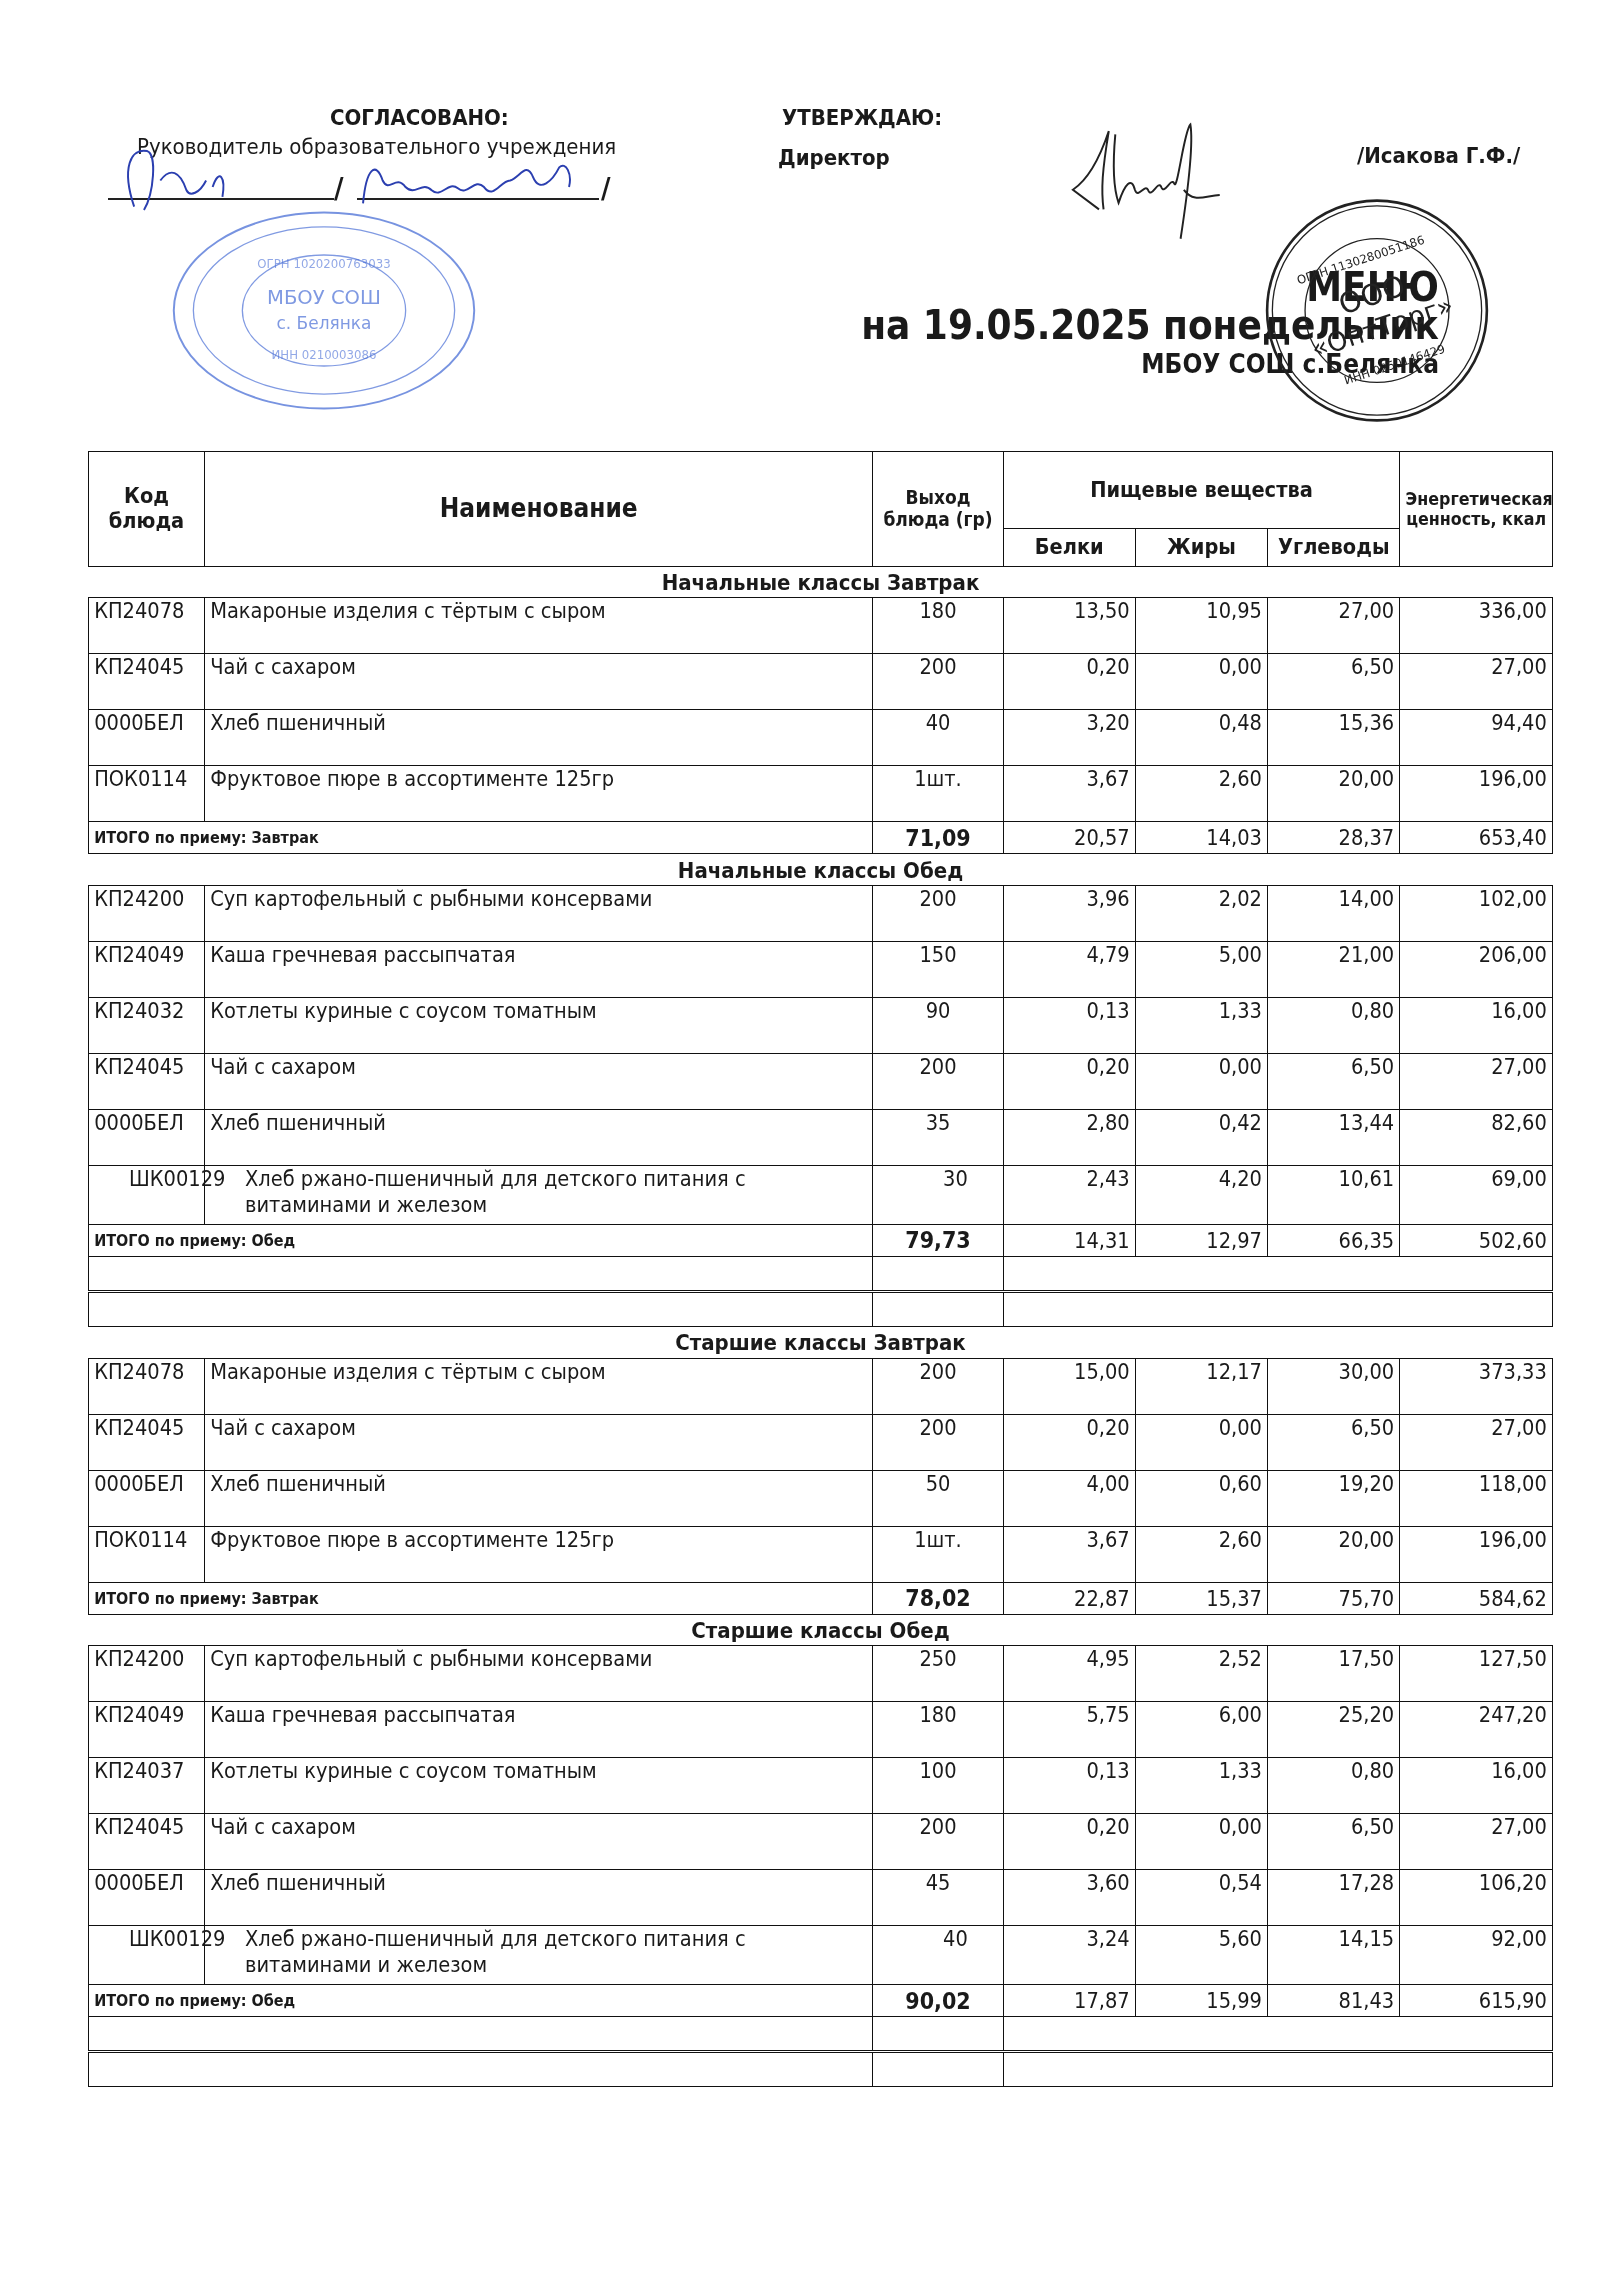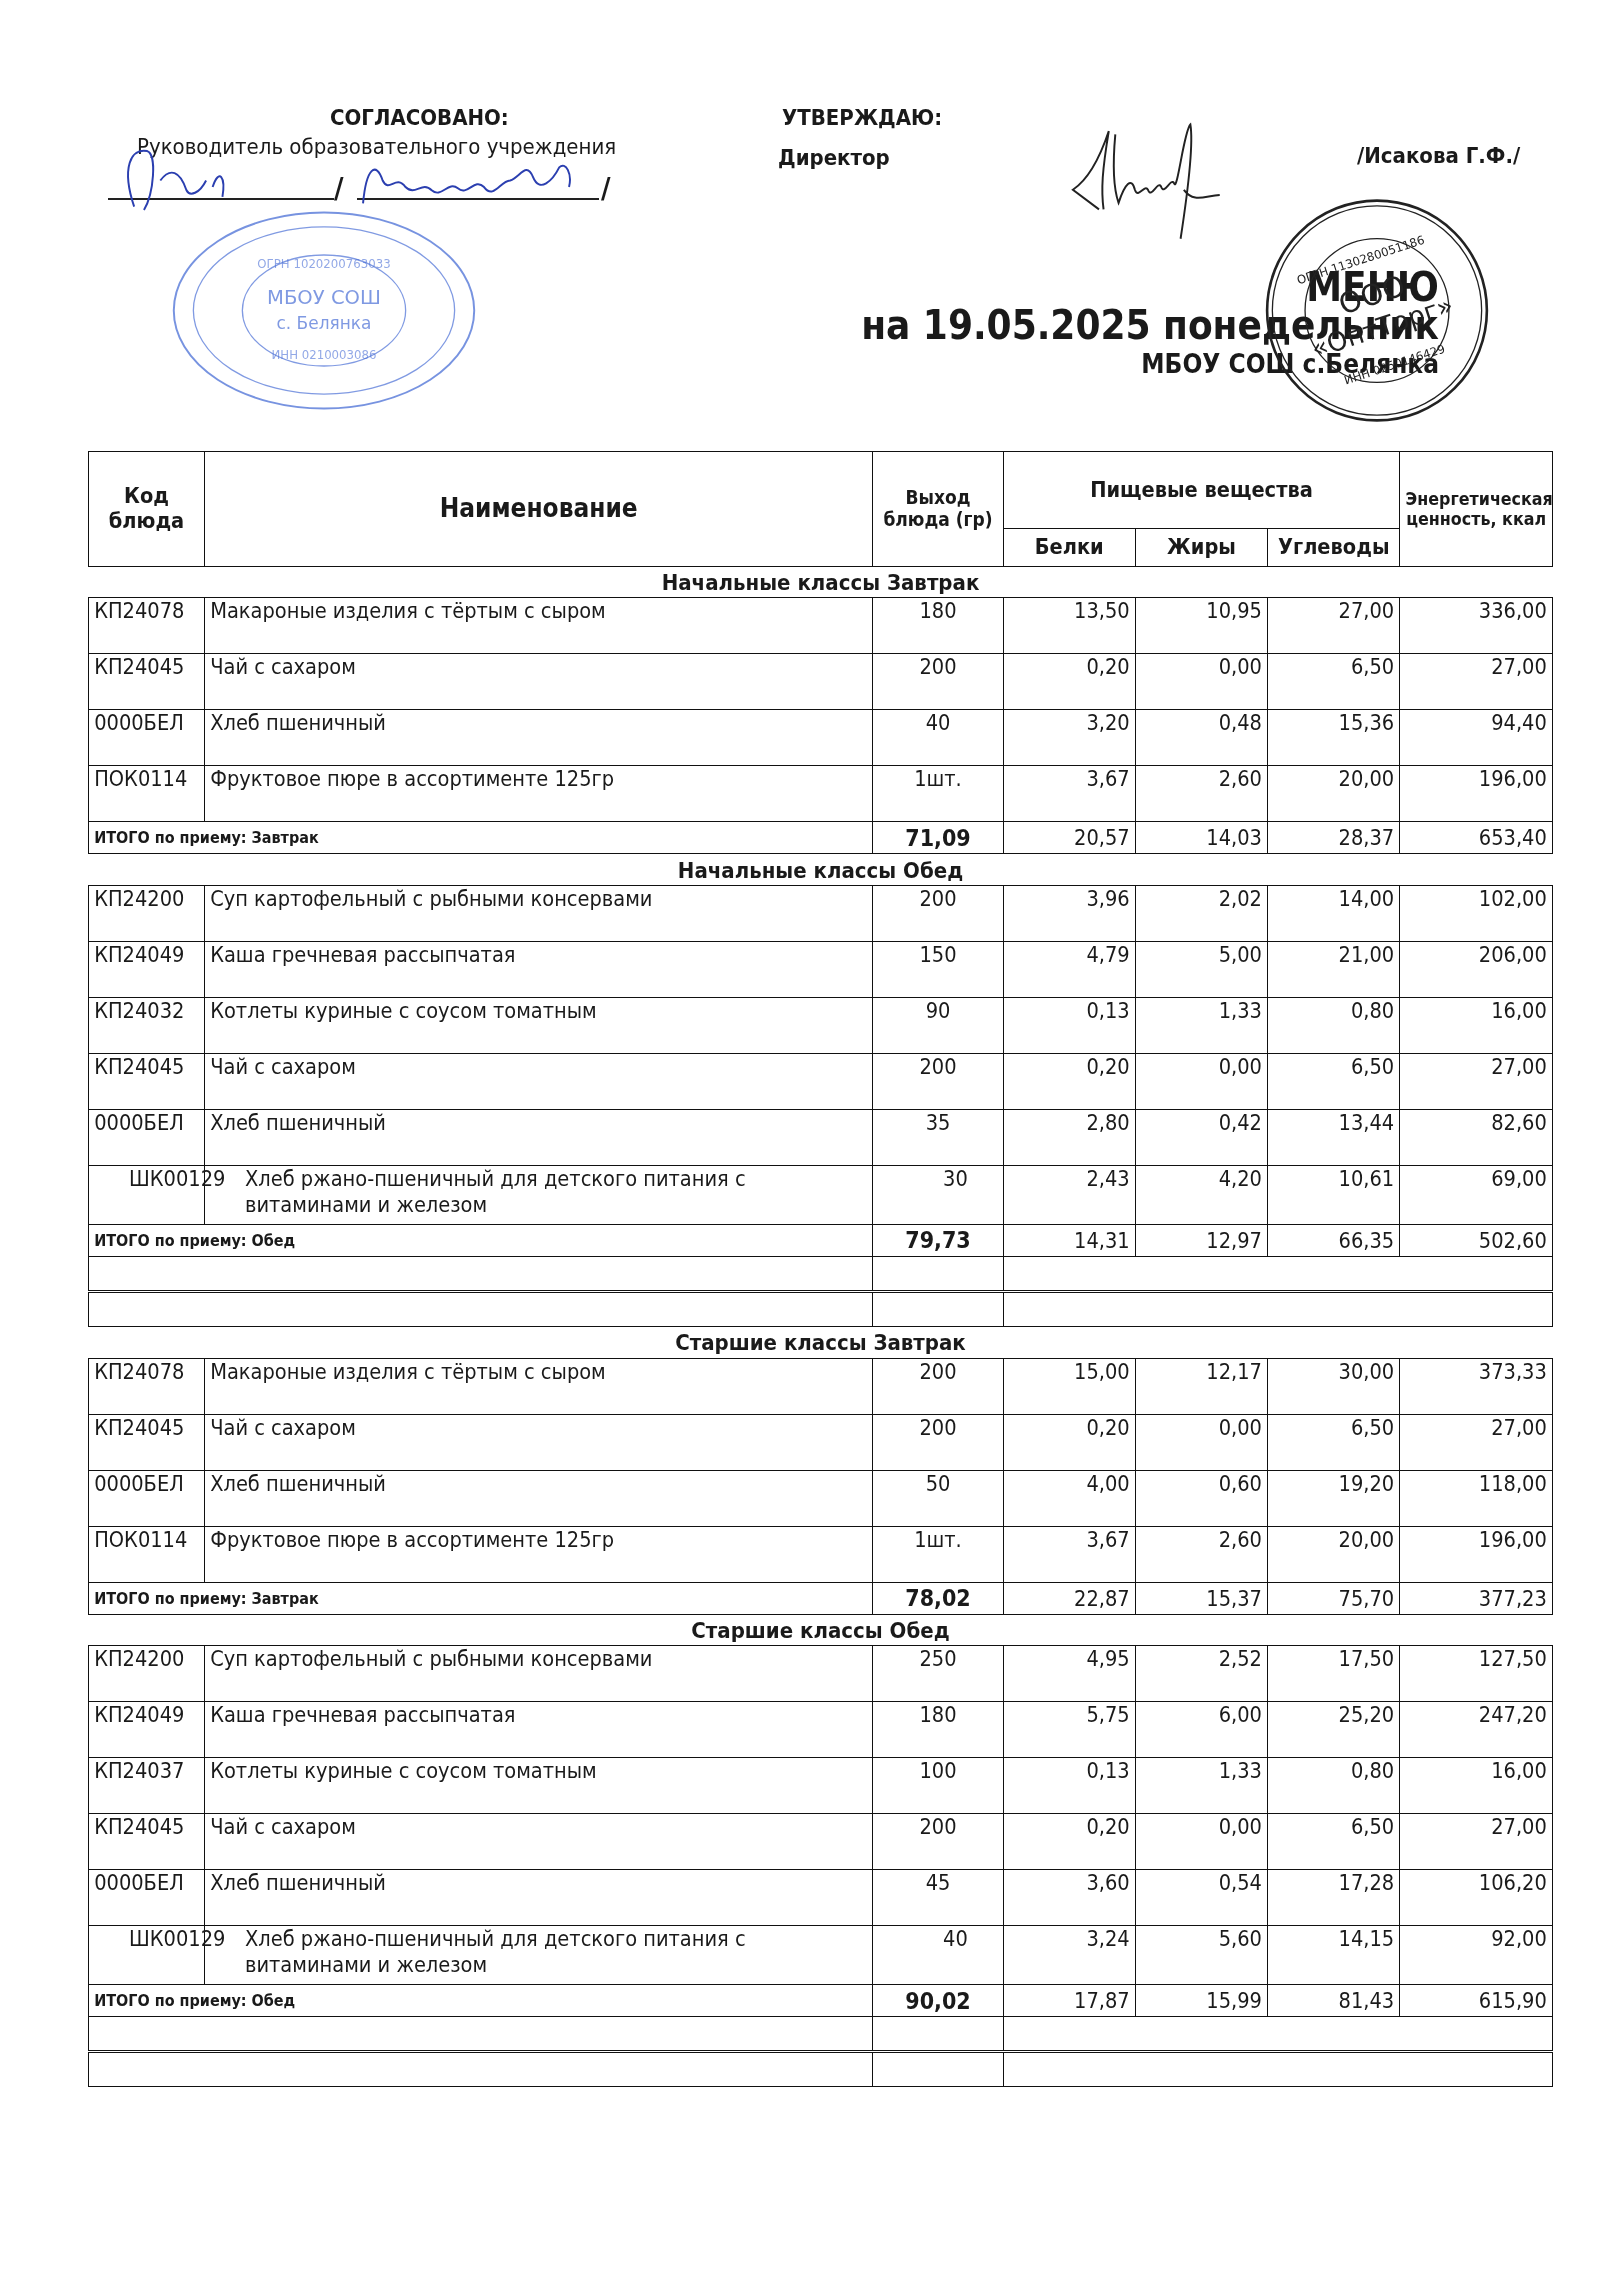--- a/index.html
+++ b/index.html
@@ -297,21 +297,21 @@
         <td class="num">2,60</td>
         <td class="num">20,00</td>
         <td class="num">196,00</td>
     </tr>
     <tr class="total-row">
       <td colspan="2" class="lbl">ИТОГО по приему: Завтрак</td>
         <td class="yl">78,02</td>
         <td class="num">22,87</td>
         <td class="num">15,37</td>
         <td class="num">75,70</td>
-        <td class="num">377,23</td>
+        <td class="num">584,62</td>
     </tr>
 
     <tr class="section-row">
         <td colspan="7">Старшие классы Обед</td>
       </tr>
     <tr class="item-row">
       <td class="code">КП24200</td>
         <td>Суп картофельный с рыбными консервами</td>
         <td class="ctr">250</td>
         <td class="num">4,95</td>

